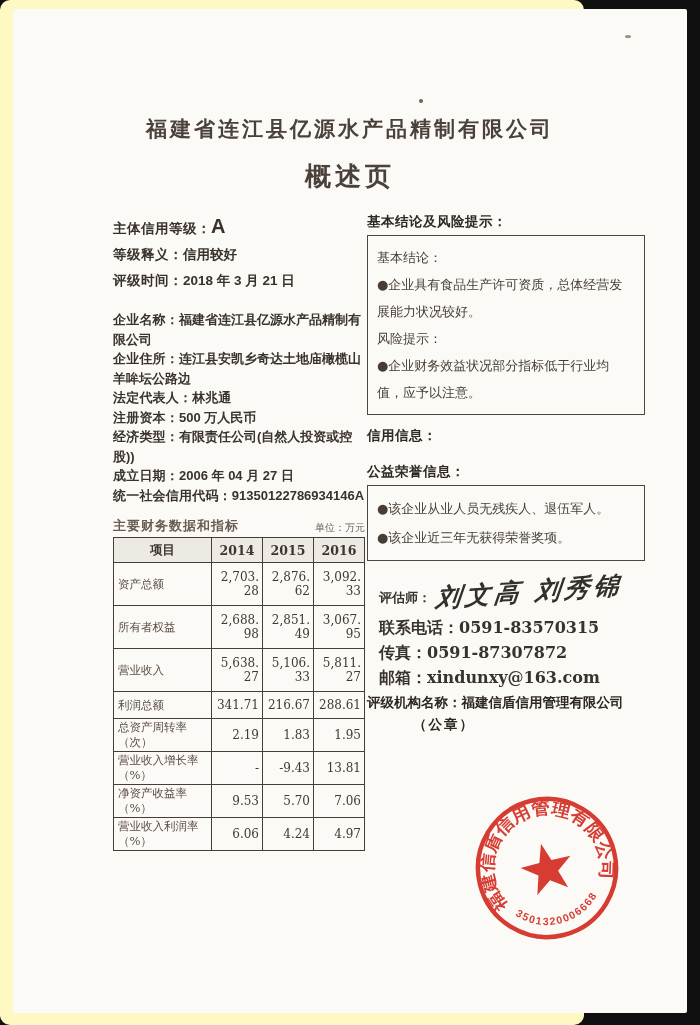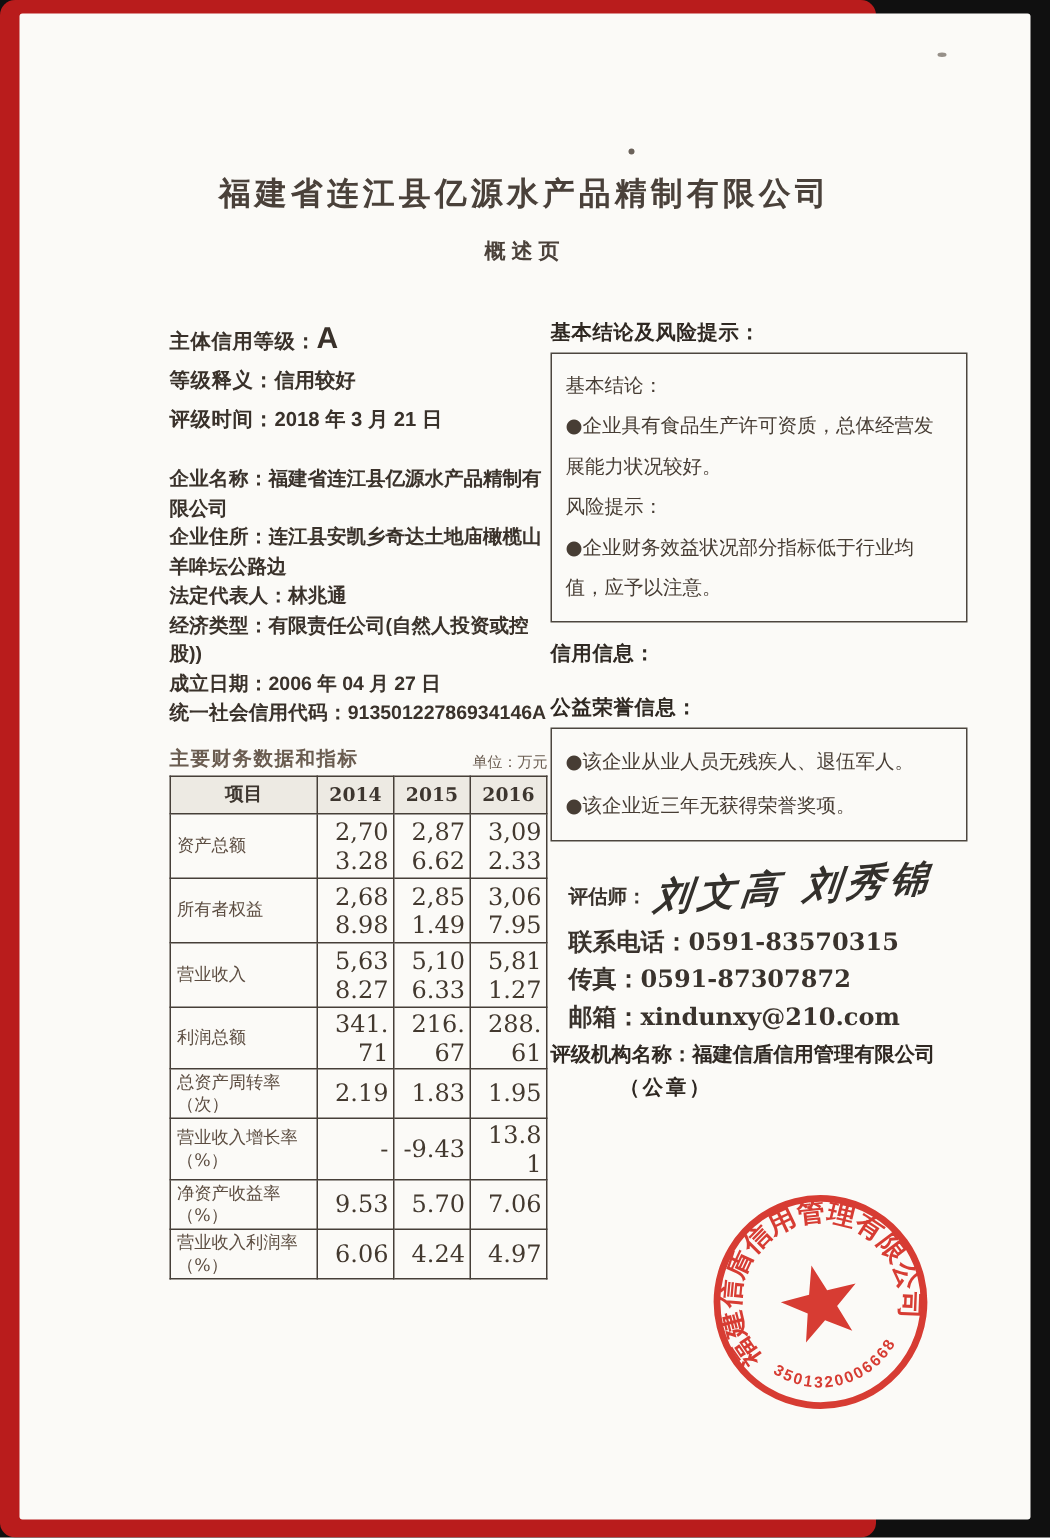--- a/index.html
+++ b/index.html
@@ -2,38 +2,38 @@
 <html><head>
 <meta charset="utf-8">
 <style>
   html,body{margin:0;padding:0;}
   body{
     width:700px;height:1025px;position:relative;
     background:#101010;
     font-family:"Liberation Sans", sans-serif;
     -webkit-font-smoothing:antialiased;
   }
-  .frame{position:absolute;left:0;top:0;width:584px;height:1025px;background:#b91c1c;border-radius:10px;text-decoration:underline;}
+  .frame{position:absolute;left:0;top:0;width:584px;height:1025px;background:#fef9c3;border-radius:10px;text-decoration:underline;}
   .paper{
     position:absolute;left:13px;top:9px;width:674px;height:1004px;
     background:#fbfaf7;border-radius:2px;overflow:hidden;
     color:#3a322b;
   }
   .speck{position:absolute;background:#6b625a;border-radius:50%;}
   .speck.s1{left:406px;top:90px;width:4px;height:4px;}
   .speck.s2{left:612px;top:26px;width:6px;height:3px;opacity:.7;}
 
   
   .doc-title{
     position:absolute;left:0;top:106px;width:100%;text-align:center;
     font-size:21px;font-weight:700;letter-spacing:3px;color:#4a413a;
   }
   .doc-subtitle{
     position:absolute;left:0;top:150px;width:100%;text-align:center;
-    font-size:14px;font-weight:700;letter-spacing:4px;color:#4a413a;
+    font-size:26px;font-weight:700;letter-spacing:4px;color:#4a413a;
   }
 
   
   .left-col{position:absolute;left:100px;top:204px;width:252px;}
   .rating-block{line-height:26px;font-size:13.5px;font-weight:700;color:#39312a;}
   .rating-line .lbl{letter-spacing:.5px;}
   .grade{font-size:20px;font-weight:600;font-family:"Liberation Sans",sans-serif;}
   .rating-line .val{font-weight:700;}
   .company-block{margin-top:16px;font-size:13px;font-weight:700;line-height:19.5px;color:#3a322b;}
   .field{margin:0;}
@@ -41,21 +41,21 @@
 
   
   .table-block{margin-top:12px;}
   .tbl-caption{display:flex;justify-content:space-between;align-items:flex-end;margin-bottom:2px;}
   .tbl-title{font-family:"DejaVu Serif",serif;font-weight:700;font-size:13px;color:#6a5c50;letter-spacing:1px;}
   .tbl-unit{font-family:"DejaVu Serif",serif;font-size:10px;color:#6a5c50;}
   table.fin{border-collapse:collapse;width:100%;font-family:"DejaVu Serif",serif;}
   table.fin th,table.fin td{border:1px solid #463f38;padding:1px 3px;}
   table.fin th{height:22px;font-size:12.5px;color:#3d362f;background:#edeae3;font-weight:700;}
   table.fin td.rlbl{font-size:11.5px;color:#5c4d41;text-align:left;padding-left:4px;width:102px;}
-  table.fin td.num{font-size:16px;color:#43392f;text-align:right;width:46px;word-break:break-all;padding-right:3px;}
+  table.fin td.num{font-size:12px;color:#43392f;text-align:right;width:46px;word-break:break-all;padding-right:3px;}
   table.fin tr.tall td{height:40px;}
   table.fin tr.norm td{height:24px;}
 
   
   .right-col{position:absolute;left:354px;top:204px;width:278px;}
   .sec-heading{font-size:13.5px;font-weight:700;color:#2f2username822;color:#2f2822;margin:0 0 4px 0;letter-spacing:.5px;}
   .sec-box{border:1.3px solid #4c463f;padding:8px 9px;font-size:13px;color:#473d34;}
   .sec-box .subhead{line-height:27px;font-family:"DejaVu Serif",serif;}
   .box1 p{margin:0;line-height:27px;font-family:"DejaVu Serif",serif;}
   .box2 p,.box3 p{margin:0;line-height:29px;font-family:"DejaVu Serif",serif;} .gap12{height:12px;} .gap14{height:14px;}
@@ -106,20 +106,23 @@
 
       <div class="company-block">
         <div class="field">
           <span class="lbl">企业名称：</span><span>福建省连江县亿源水产品精制有限公司</span>
         </div>
         <div class="field">
           <span class="lbl">企业住所：</span><span>连江县安凯乡奇达土地庙橄榄山羊哞坛公路边</span>
         </div>
         <div class="field">
           <span class="lbl">法定代表人：</span><span>林兆通</span>
+        </div>
+        <div class="field">
+          <span class="lbl">注册资本：</span><span>500 万人民币</span>
         </div>
         <div class="field">
           <span class="lbl">经济类型：</span><span>有限责任公司(自然人投资或控股))</span>
         </div>
         <div class="field">
           <span class="lbl">成立日期：</span><span>2006 年 04 月 27 日</span>
         </div>
         <div class="field">
           <span class="lbl">统一社会信用代码：</span><span>91350122786934146A</span>
         </div>
@@ -216,21 +219,21 @@
           <span>评估师：</span>
           <span class="signature">刘文高  刘秀锦</span>
         </div>
         <div class="contact-line">
           <span>联系电话：</span><span>0591-83570315</span>
         </div>
         <div class="contact-line">
           <span>传真：</span><span>0591-87307872</span>
         </div>
         <div class="contact-line">
-          <span>邮箱：</span><span>xindunxy@210.com</span>
+          <span>邮箱：</span><span>xindunxy@163.com</span>
         </div>
         <div class="agency-line">
           <span>评级机构名称：</span><span>福建信盾信用管理有限公司</span>
         </div>
         <div class="seal-note">（公章）</div>
       </div>
     </div>
 
     <svg class="stamp" viewBox="0 0 150 150" xmlns="http://www.w3.org/2000/svg">
       <defs>

